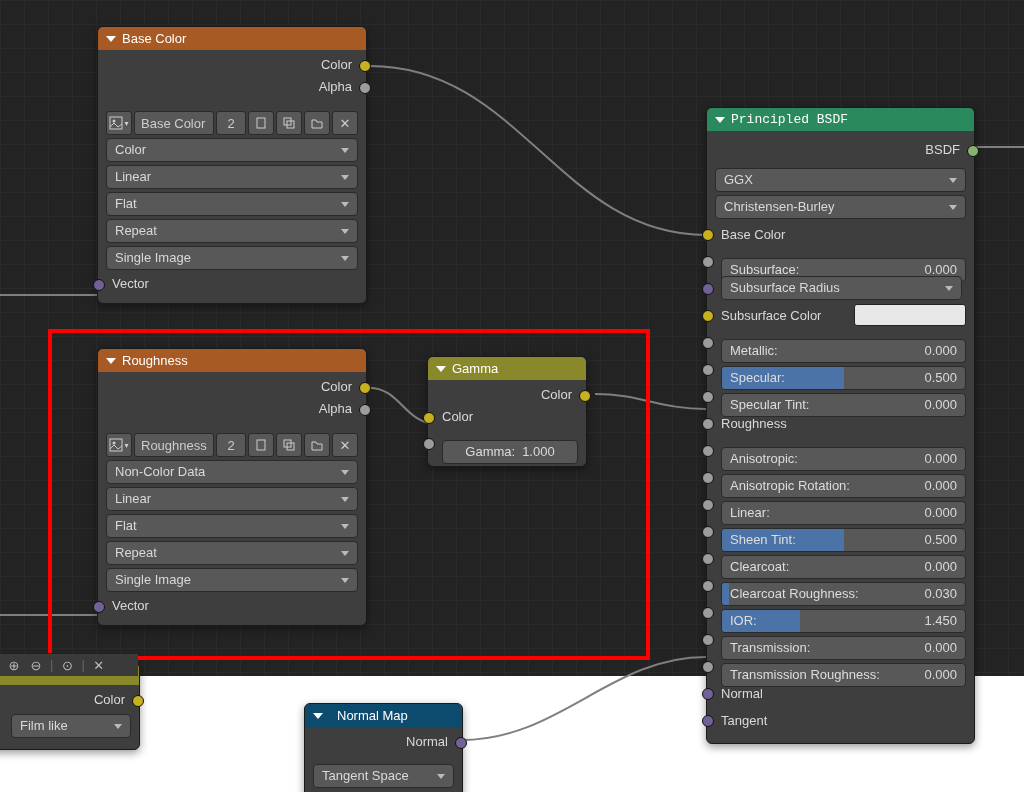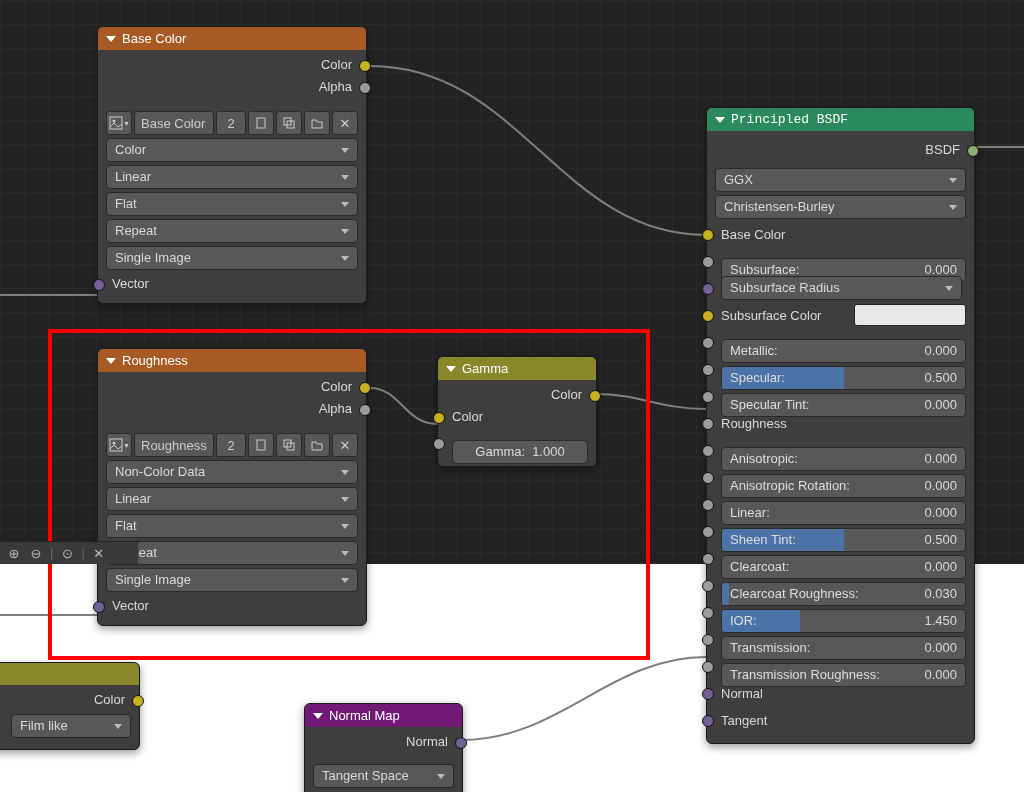--- a/index.html
+++ b/index.html
@@ -1,33 +1,33 @@
 <!DOCTYPE html>
 <html><head>
 <meta charset="utf-8">
 <style>
   html,body{margin:0;padding:0;width:1024px;height:792px;overflow:hidden;
     font-family:-apple-system,"Segoe UI",Arial,sans-serif;font-size:13px;color:#d9d9d9;}
-  .viewport{position:relative;width:1024px;height:564px;
+  .viewport{position:relative;width:1024px;height:676px;
     background:#232323;
     background-image:
       linear-gradient(#2a2a2a 1px,transparent 1px),
       linear-gradient(90deg,#2a2a2a 1px,transparent 1px);
     background-size:24px 24px;}
   svg.wires{position:absolute;left:0;top:0;width:1024px;height:792px;pointer-events:none;}
   .node{position:absolute;border:1px solid #1a1a1a;border-radius:6px;background:#3e3e3e;
     box-shadow:0 3px 8px rgba(0,0,0,.4);}
   .node-header{display:flex;align-items:center;padding:4px 8px;border-radius:5px 5px 0 0;
     font-weight:500;color:#fff;}
   .tri{border-left:5px solid transparent;border-right:5px solid transparent;
     border-top:6px solid #fff;margin-right:6px;}
   .hdr-orange{background:#a85a25;}
   .hdr-green {background:#2b8a5d;font-family:Liberation Mono, monospace;}
   .hdr-olive {background:#89892b;}
-  .hdr-violet{background:#701a75;}
+  .hdr-violet{background:#0c4a6e;gap:8px;}
   .body{padding:4px 0 8px 0;}
   .row{position:relative;height:22px;line-height:22px;padding:0 14px;}
   .row.out{text-align:right;}
   .sock{position:absolute;width:10px;height:10px;border-radius:50%;top:6px;
     border:1px solid #111;}
   .sock.left{left:-5px;} .sock.right{right:-5px;}
   .yellow{background:#c7b11f;} .grey{background:#9c9c9c;} .purple{background:#716197;}
   .control{margin:3px 8px;height:22px;line-height:22px;border:1px solid #2a2a2a;
     border-radius:4px;background:#585858;padding:0 8px;position:relative;display:flex;
     align-items:center;}
@@ -157,21 +157,21 @@
     </div>
     <div class="control select">Non-Color Data</div>
     <div class="control select">Linear</div>
     <div class="control select">Flat</div>
     <div class="control select">Repeat</div>
     <div class="control select">Single Image</div>
     <div class="row"><span class="sock left purple"></span><span>Vector</span></div>
   </div>
 </div>
 
-<div class="node" style="left:437px;top:356px;width:158px;">
+<div class="node" style="left:427px;top:356px;width:158px;">
   <div class="node-header hdr-olive">
     <span class="tri"></span>
     <span>Gamma</span>
   </div>
   <div class="body">
     <div class="row out"><span>Color</span><span class="sock right yellow"></span></div>
     <div class="row"><span class="sock left yellow"></span><span>Color</span></div>
     <div class="socket-row">
           <span class="sock left grey"></span>
       <div class="control num" style="justify-content:center;gap:7px;">

